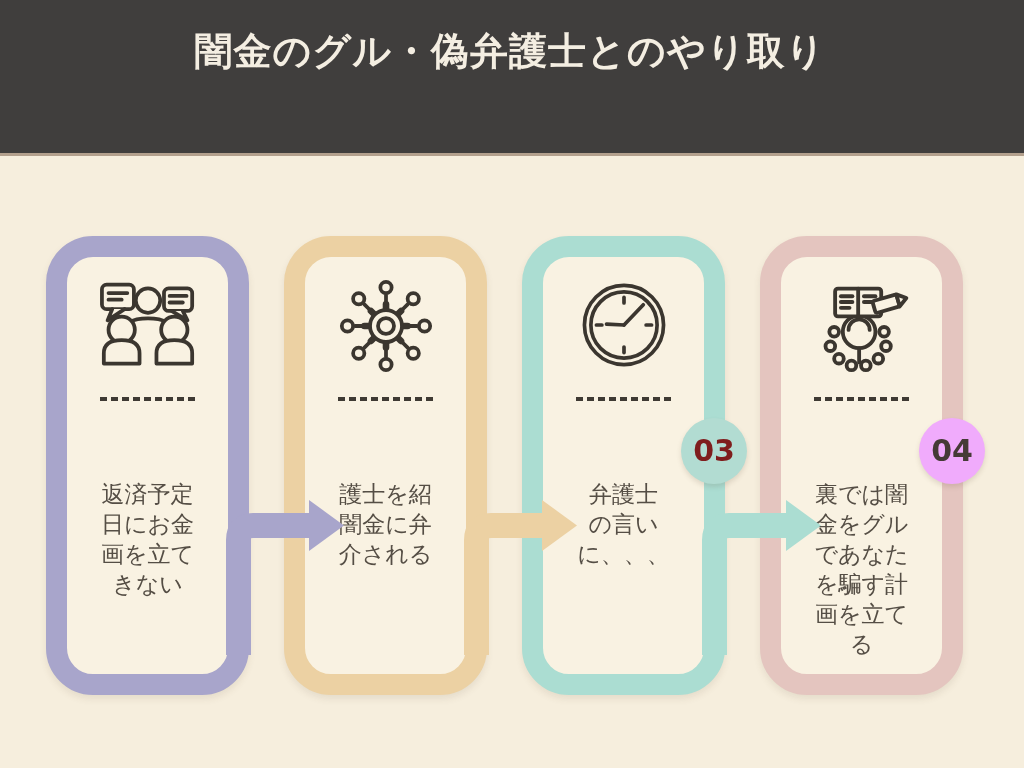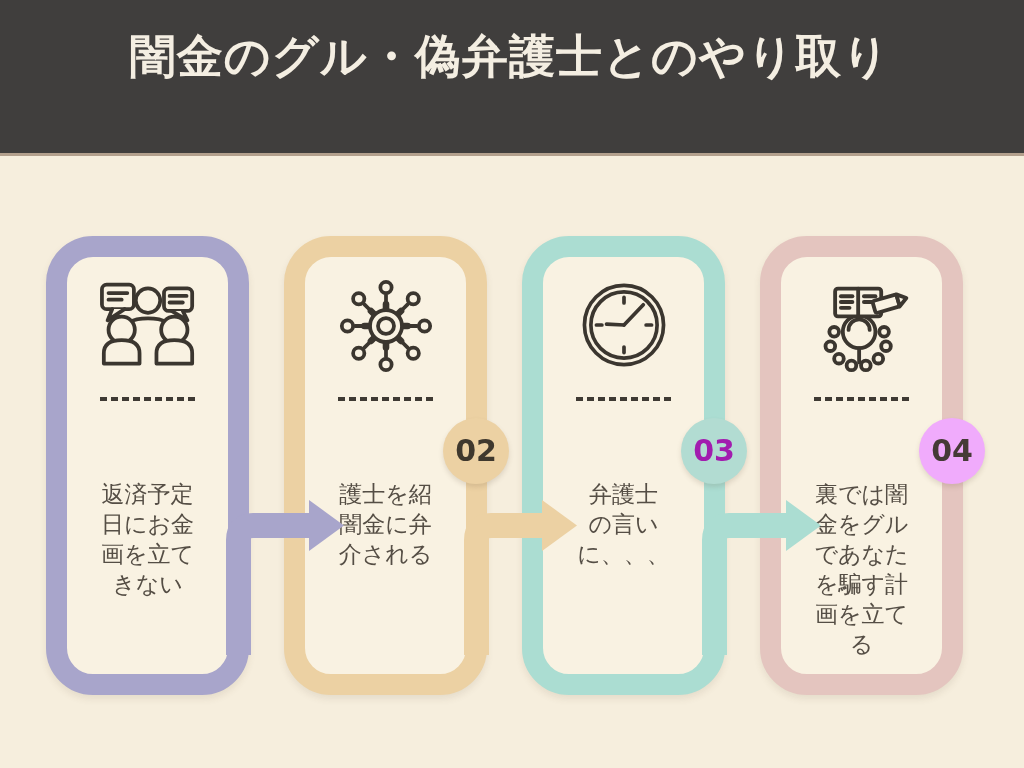--- a/index.html
+++ b/index.html
@@ -3,21 +3,21 @@
 <meta charset="utf-8">
 <style>
   html,body{margin:0;padding:0;background:#f6eedd;}
   #page{position:relative;width:1024px;height:768px;overflow:hidden;
         background:#f6eedd;font-family:"DejaVu Sans","Liberation Sans",sans-serif;}
 
   
   #header{position:absolute;left:0;top:0;width:1024px;height:153px;
           background:#403e3d;border-bottom:3px solid #b3a08d;}
   #title{position:absolute;left:0;top:26px;width:1020px;text-align:center;
-         font-size:46px;font-weight:700;color:#f4eee2;letter-spacing:1px;}
+         font-size:38px;font-weight:700;color:#f4eee2;letter-spacing:1px;}
 
   
   .card{position:absolute;top:236px;width:203px;height:459px;border-radius:47px;
         border:21px solid;background:#f9f2e2;box-sizing:border-box;
         box-shadow:0 4px 7px rgba(90,70,50,.10);}
   .c1{left:46px;border-color:#a8a5cb;text-decoration:underline;}
   .c2{left:284px;border-color:#ecd1a3;}
   .c3{left:522px;border-color:#abddd2;}
   .c4{left:760px;border-color:#e4c5bf;}
 
@@ -27,21 +27,21 @@
         background:repeating-linear-gradient(to right,#3f3a33 0 7px,transparent 7px 11px);}
   .lines{position:absolute;left:0;top:222px;width:161px;text-align:center;
          font-size:23px;line-height:30px;color:#554e45;font-weight:500;}
 
   
   .badge{position:absolute;top:418px;width:66px;height:66px;border-radius:50%;
          text-align:center;line-height:66px;font-size:30px;font-weight:700;
          box-shadow:0 3px 5px rgba(90,70,50,.15);}
   .b1{left:205px;background:#aeabce;color:#30353f;}
   .b2{left:443px;background:#ecd1a3;color:#3f382d;}
-  .b3{left:681px;background:#b2dcd2;color:#a21caf;}
+  .b3{left:681px;background:#b2dcd2;color:#7f1d1d;}
   .b4{left:919px;background:#f0abfc;color:#453a36;}
 
   
   #arrows{position:absolute;left:0;top:0;width:1024px;height:768px;pointer-events:none;}
 
   
   .ic{stroke:#3b362f;fill:none;stroke-width:4;stroke-linecap:round;stroke-linejoin:round;}
   .icf{stroke:#3b362f;fill:#f9f2e2;stroke-width:4;stroke-linecap:round;stroke-linejoin:round;}
 </style>
 </head>
@@ -201,17 +201,16 @@
     <g>
       <path d="M476.5,655 L476.5,540 Q476.5,525.5 491,525.5 L544,525.5" stroke="#ecd1a3" stroke-width="25" fill="none"></path>
       <polygon points="542,500 577,525.5 542,551" fill="#ecd1a3"></polygon>
     </g>
     <g>
       <path d="M714.5,655 L714.5,540 Q714.5,525.5 729,525.5 L788,525.5" stroke="#abddd2" stroke-width="25" fill="none"></path>
       <polygon points="786,500 821,525.5 786,551" fill="#abddd2"></polygon>
     </g>
   </svg>
 
-  <div class="badge b2">02</div>
   <div class="badge b3">03</div>
   <div class="badge b4">04</div>
 
 </div>
 
 </body></html>

